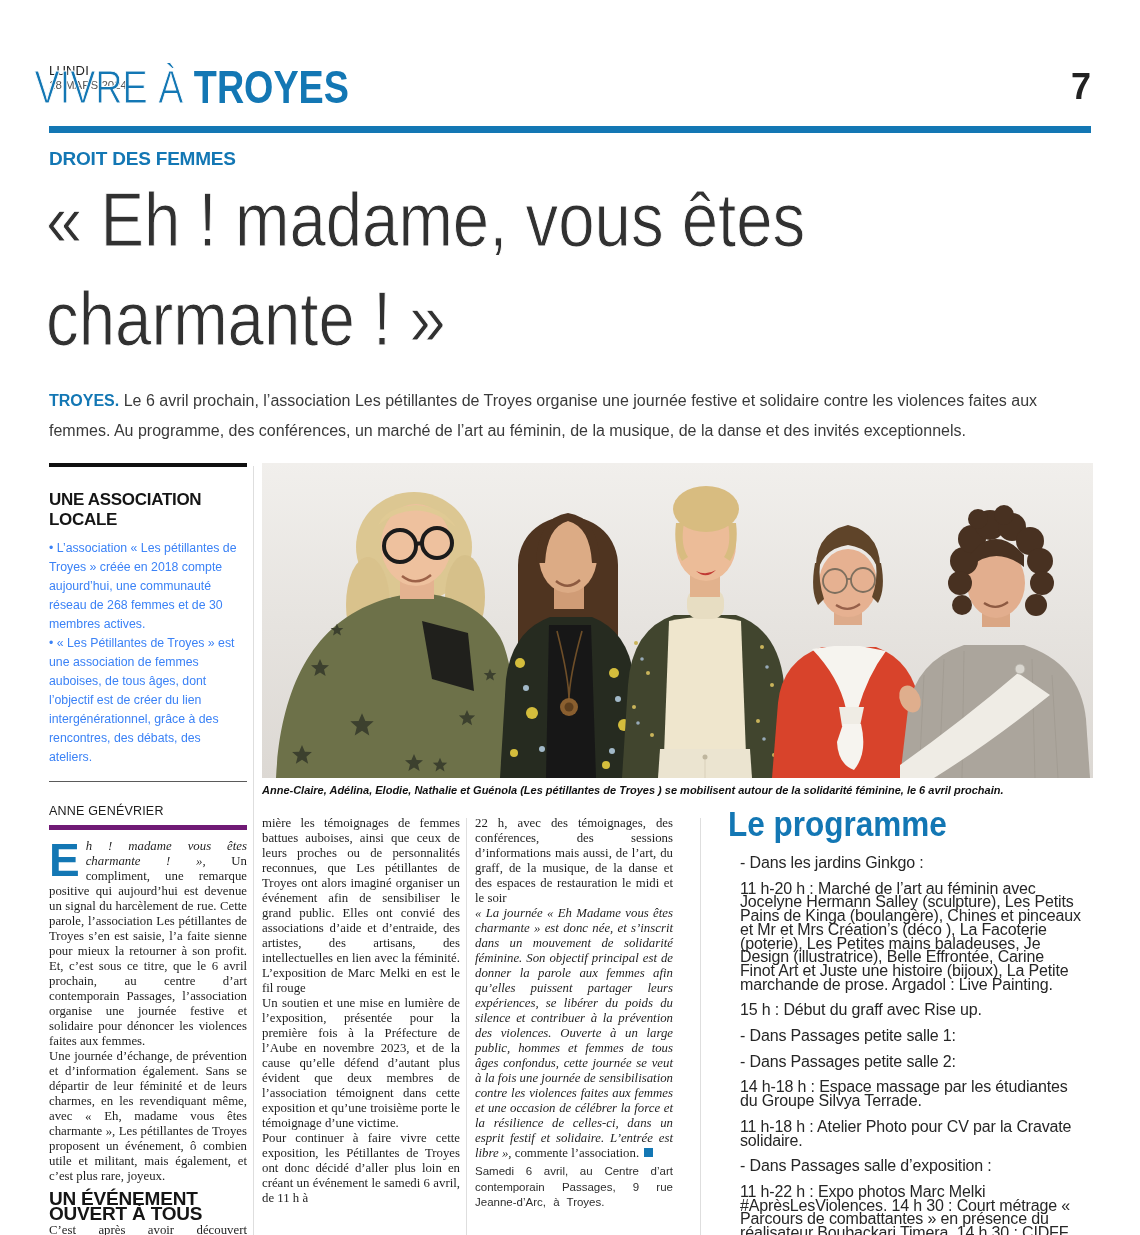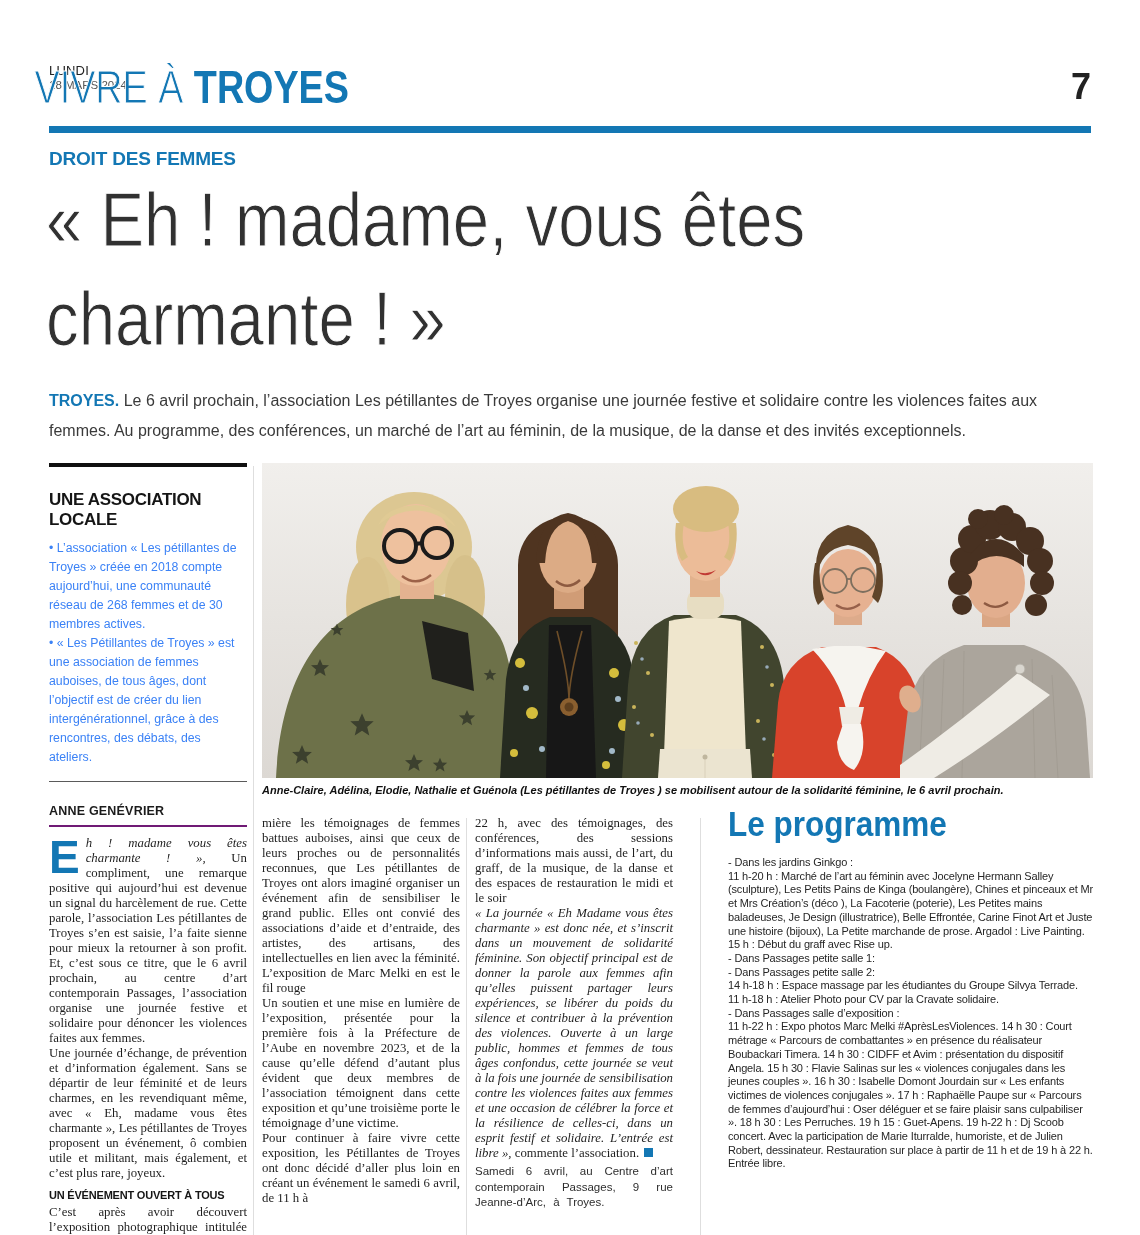--- a/index.html
+++ b/index.html
@@ -27,48 +27,48 @@
   .headline .hl{display:inline-block;transform:scaleX(.86);transform-origin:left center;-webkit-text-stroke:1px #ffffff;}
   .lede{left:49px;top:386px;width:1044px;margin:0;font-size:16px;line-height:30px;color:#3a3a3a;}
   .lede-lead{color:#1377b4;font-weight:800;}
 
   
   .left-rail{left:49px;top:463px;width:198px;}
   .fact-box{border-top:4px solid #101010;padding-top:23px;}
   .fact-box h2{margin:0 0 9px 0;font-size:17px;font-weight:800;color:#151515;letter-spacing:-.3px;}
   .fact-box ul{margin:0;padding:0;list-style:none;font-size:12.3px;line-height:19px;color:#3b82f6;}
   .fact-box li::before{content:"• ";}
-  .byline-block{margin-top:14px;border-top:1px solid #5a5a5a;border-bottom:2px solid #701a75;
-    padding:22px 0 7px 0;font-size:12.5px;font-weight:700;color:#1b1b1b;letter-spacing:.2px;}
+  .byline-block{margin-top:14px;border-top:1px solid #5a5a5a;border-bottom:5px solid #701a75;
+    padding:22px 0 7px 0;font-size:12.5px;font-weight:400;color:#1b1b1b;letter-spacing:.2px;}
   .article{font-family:"Liberation Serif",serif;font-size:12.8px;line-height:15px;color:#1e1e1e;text-align:justify;}
   .article p{margin:0;}
   .left-rail .article{margin-top:9px;}
   .dropcap{float:left;font-family:"Liberation Sans",sans-serif;font-weight:bold;color:#1377b4;
     font-size:46px;line-height:38px;margin:2px 6px 0 0;}
-  .subhead{margin:7px 0 2px 0;font-family:"Liberation Sans",sans-serif;font-size:11px;font-weight:800;
+  .subhead{margin:7px 0 2px 0;font-family:"Liberation Sans",sans-serif;font-size:19px;font-weight:800;
     color:#151515;letter-spacing:-.2px;text-align:left;}
   .italic{font-style:italic;}
 
   
   .photo{left:262px;top:463px;width:831px;height:315px;margin:0;}
   .photo svg{display:block;}
   .caption{left:262px;top:783px;width:828px;font-size:11px;font-weight:bold;color:#111;line-height:14px;font-style:italic;}
 
   
   .col2{left:262px;top:816px;width:198px;}
   .col3{left:475px;top:816px;width:198px;}
   .endmark{display:inline-block;width:9px;height:9px;background:#1377b4;margin-left:5px;vertical-align:baseline;}
   .tail{font-family:"Liberation Sans",sans-serif;font-size:11.5px;line-height:15.5px;color:#2e2e2e;
     text-align:justify;word-spacing:4px;margin-top:3px !important;}
 
   
   .programme{left:728px;top:804px;width:366px;}
   .programme h2{margin:0 0 12px 0;font-size:35px;font-weight:800;color:#1377b4;white-space:nowrap;}
   .programme h2 span{display:inline-block;transform:scaleX(.9);transform-origin:left center;}
-  .programme p{margin:0;font-size:11px;line-height:13.7px;color:#262626;letter-spacing:-.15px;}
+  .programme p{margin:12px;font-size:16px;line-height:13.7px;color:#262626;letter-spacing:-.15px;}
 
   
   .vrule{width:1px;background:#dedede;}
   .vr1{left:253px;top:466px;height:769px;}
   .vr2{left:466px;top:818px;height:417px;}
   .vr3{left:700px;top:818px;height:417px;}
 </style>
 </head>
 <body>
 

